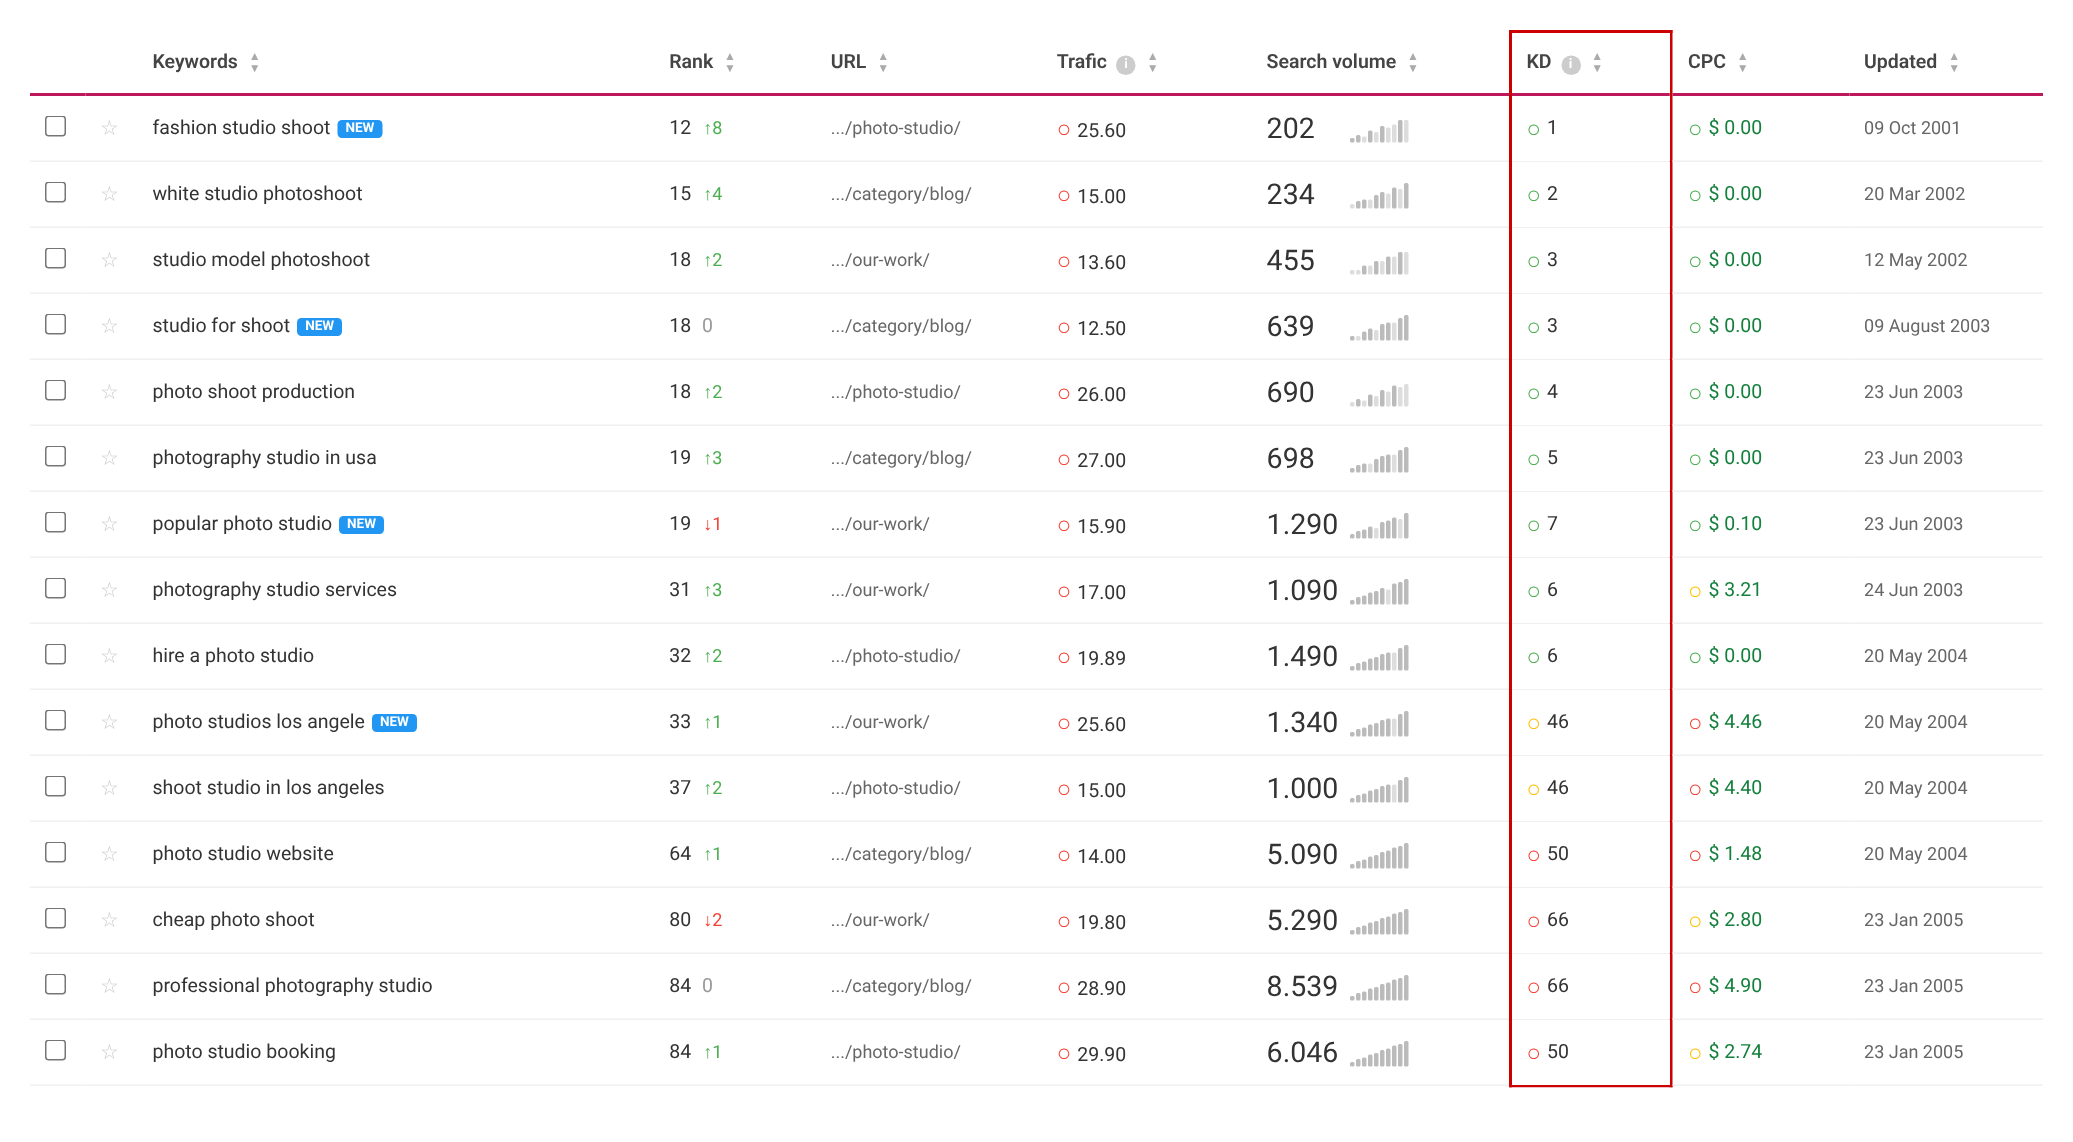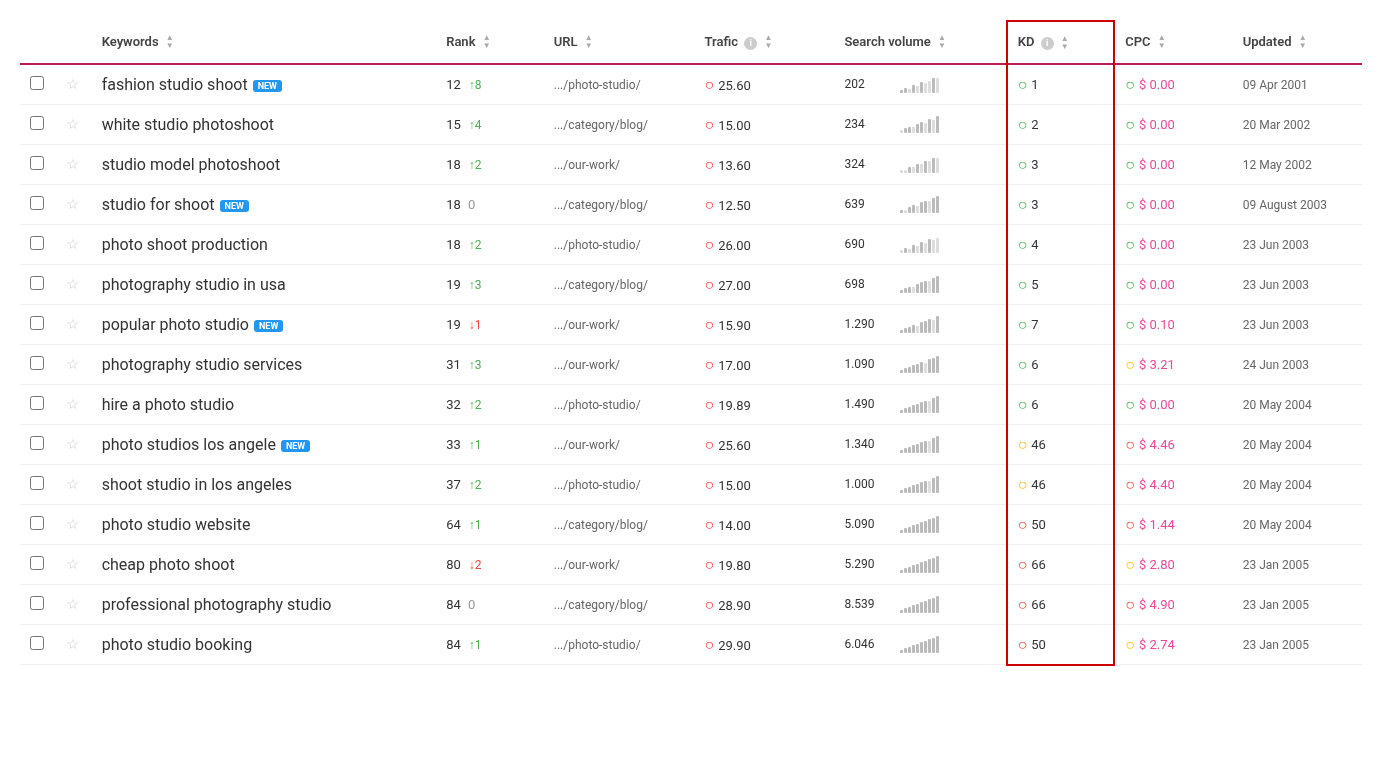--- a/index.html
+++ b/index.html
@@ -71,21 +71,21 @@
       height: 14px;
       cursor: pointer;
     }
     .star-icon {
       color: #ccc;
       font-size: 14px;
       cursor: pointer;
     }
 
     .keyword-text {
-      font-size: 16px;
+      font-size: 13px;
       color: #333;
     }
     .badge-new {
       display: inline-block;
       background: #2196F3;
       color: #fff;
       font-size: 9px;
       font-weight: 700;
       padding: 1px 5px;
       border-radius: 3px;
@@ -121,21 +121,21 @@
       font-size: 13px;
       color: #333;
     }
 
     .vol-container {
       display: flex;
       align-items: center;
       gap: 8px;
     }
     .vol-value {
-      font-size: 12px;
+      font-size: 19px;
       color: #333;
       min-width: 48px;
     }
     .sparkline {
       display: inline-flex;
       align-items: flex-end;
       gap: 1px;
       height: 18px;
     }
     .sparkline-bar {
@@ -157,21 +157,21 @@
       color: #333;
     }
 
     .cpc-cell {
       display: flex;
       align-items: center;
       gap: 4px;
     }
     .cpc-value {
       font-size: 13px;
-      color: #ec4899;
+      color: #15803d;
     }
 
     .updated-value {
       font-size: 12px;
       color: #666;
     }
 
     .info-icon {
       display: inline-block;
       width: 13px;
@@ -305,21 +305,21 @@
               <span style="color: rgb(76, 175, 80); font-size: 16px;">○</span>
               <span class="kd-value">1</span>
             </div>
           </td>
           <td class="col-cpc">
             <div class="cpc-cell">
               <span style="color: rgb(76, 175, 80); font-size: 16px;">○</span>
               <span class="cpc-value">$ 0.00</span>
             </div>
           </td>
-          <td class="col-updated"><span class="updated-value">09 Apr 2001</span></td>
+          <td class="col-updated"><span class="updated-value">09 Oct 2001</span></td>
         </tr>
         <tr>
           <td class="checkbox-cell"><input type="checkbox" style=""></td>
           <td class="star-cell"><span class="star-icon">☆</span></td>
           <td class="col-keywords"><span class="keyword-text">white studio photoshoot</span></td>
           <td class="col-rank"><span class="rank-value">15</span><span class="rank-change rank-up">
               <span class="arrow-up"></span>
               <span> 4</span>
             </span></td>
           <td class="col-url"><span class="url-text">.../category/blog/</span></td>
@@ -360,21 +360,21 @@
           <td class="star-cell"><span class="star-icon">☆</span></td>
           <td class="col-keywords"><span class="keyword-text">studio model photoshoot</span></td>
           <td class="col-rank"><span class="rank-value">18</span><span class="rank-change rank-up">
               <span class="arrow-up"></span>
               <span> 2</span>
             </span></td>
           <td class="col-url"><span class="url-text">.../our-work/</span></td>
           <td class="col-traffic"><span style="color: rgb(244, 67, 54); font-size: 16px; margin-right: 4px;">○</span><span class="traffic-val">13.60</span></td>
           <td class="col-searchvol">
             <div class="vol-container">
-              <span class="vol-value">324</span>
+              <span class="vol-value">455</span>
               <div class="sparkline">
                 <div class="sparkline-bar light" style="height: 3px;"></div>
                 <div class="sparkline-bar light" style="height: 3px;"></div>
                 <div class="sparkline-bar" style="height: 6px;"></div>
                 <div class="sparkline-bar light" style="height: 6px;"></div>
                 <div class="sparkline-bar" style="height: 9px;"></div>
                 <div class="sparkline-bar light" style="height: 9px;"></div>
                 <div class="sparkline-bar" style="height: 12px;"></div>
                 <div class="sparkline-bar light" style="height: 12px;"></div>
                 <div class="sparkline-bar" style="height: 15px;"></div>
@@ -750,21 +750,21 @@
           </td>
           <td class="col-kd">
             <div class="kd-cell">
               <span style="color: rgb(244, 67, 54); font-size: 16px;">○</span>
               <span class="kd-value">50</span>
             </div>
           </td>
           <td class="col-cpc">
             <div class="cpc-cell">
               <span style="color: rgb(244, 67, 54); font-size: 16px;">○</span>
-              <span class="cpc-value">$ 1.44</span>
+              <span class="cpc-value">$ 1.48</span>
             </div>
           </td>
           <td class="col-updated"><span class="updated-value">20 May 2004</span></td>
         </tr>
         <tr>
           <td class="checkbox-cell"><input type="checkbox" style=""></td>
           <td class="star-cell"><span class="star-icon">☆</span></td>
           <td class="col-keywords"><span class="keyword-text">cheap photo shoot</span></td>
           <td class="col-rank"><span class="rank-value">80</span><span class="rank-change rank-down">
               <span class="arrow-down"></span>

